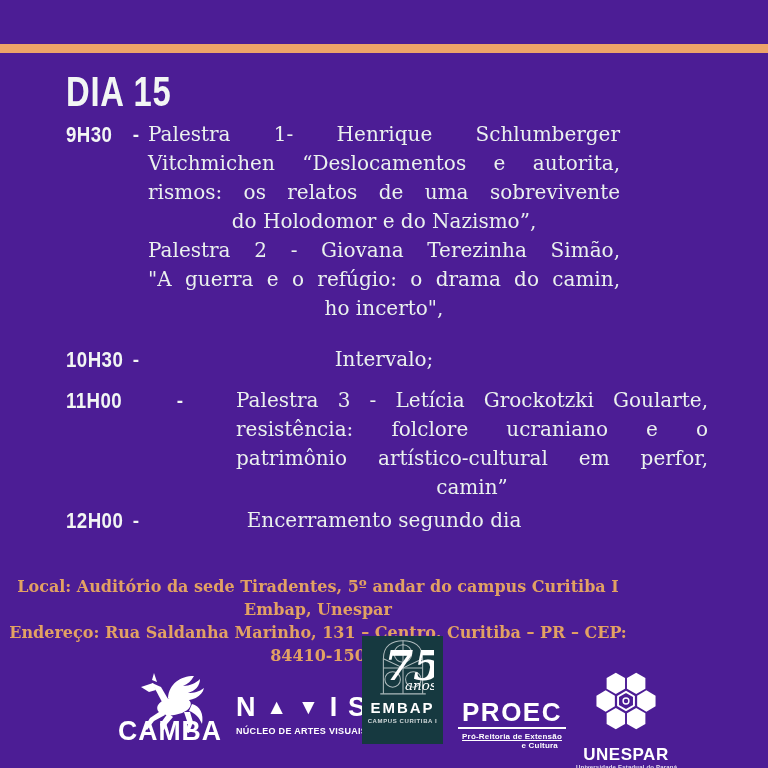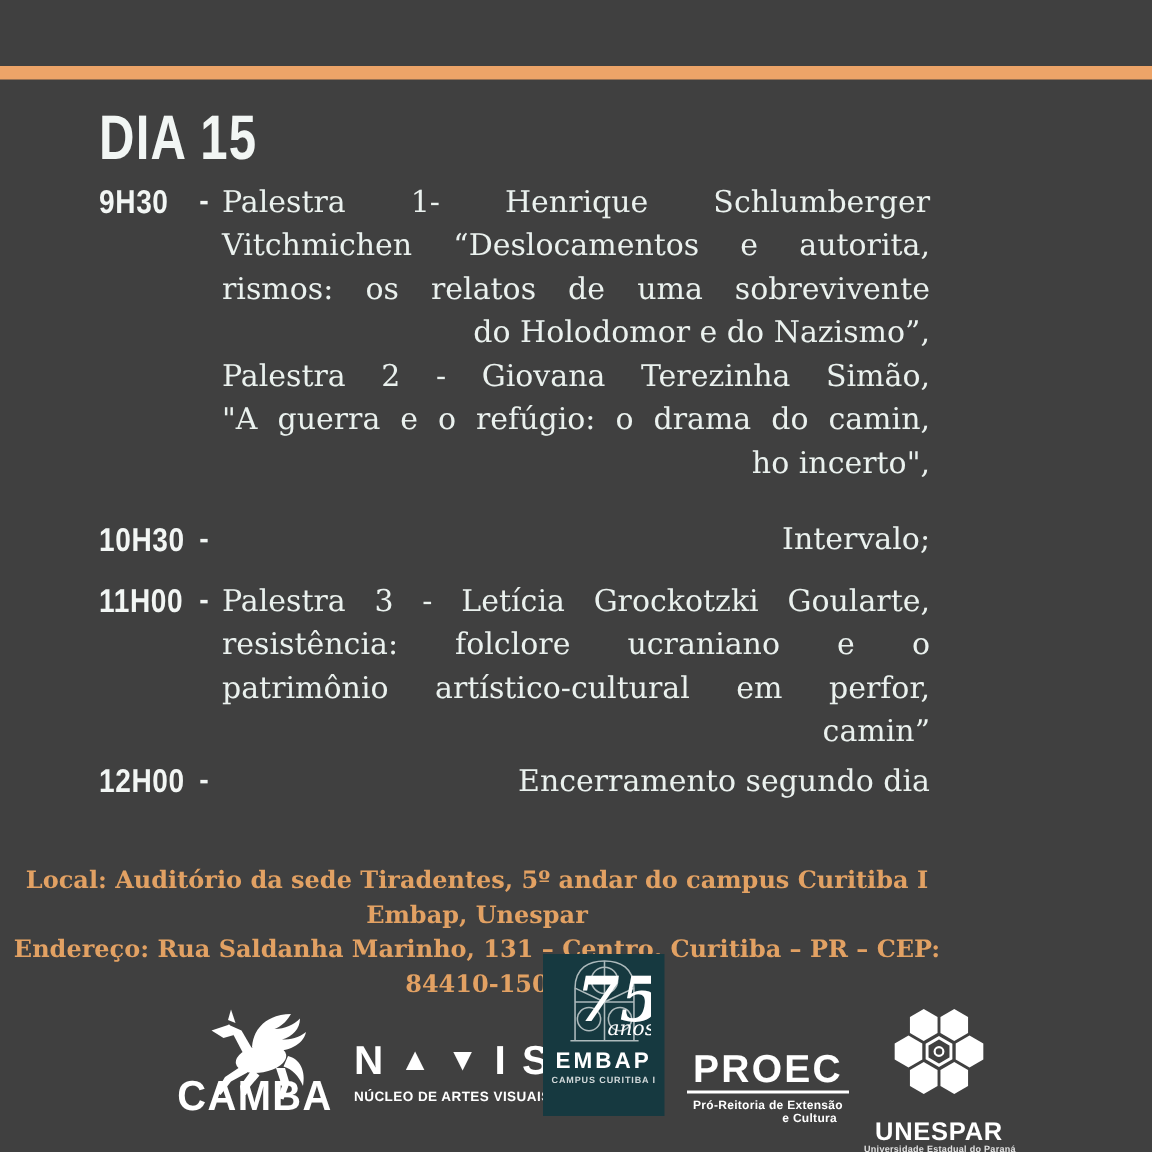--- a/index.html
+++ b/index.html
@@ -1,50 +1,50 @@
 <!DOCTYPE html>
 <html><head>
 <meta charset="utf-8">
 <title>DIA 15</title>
 <style>
   html,body { margin:0; padding:0; background:#0f2a2e; }
   .poster {
     position:relative; width:768px; height:768px; overflow:hidden;
-    background:#404040;
+    background:#4c1d95;
     font-family:"DejaVu Serif","Liberation Serif",serif;
     color:#eaf1ee;
   }
   .top-bar { position:absolute; left:0; top:44px; width:768px; height:9px; background:#eda468; }
 
   .title {
     position:absolute; left:66px; top:72px; margin:0;
     font-family:"Liberation Sans","DejaVu Sans",sans-serif;
     font-weight:700; font-size:42px; line-height:40px; letter-spacing:1px;
     transform:scaleX(.78); transform-origin:left top; color:#f2f6f4;
   }
 
   .schedule { position:absolute; left:0; top:120px; width:768px; }
   .row { display:flex; align-items:flex-start; padding-left:66px; }
-  .row.m4  { margin-bottom:4px; }
+  .row.m4  { margin-bottom:4px;gap:44px; }
   .row.m10 { margin-bottom:22px; }
   .row.m12 { margin-bottom:12px; }
   .time {
     flex:none; width:58px;
     font-family:"Liberation Sans","DejaVu Sans",sans-serif;
     font-weight:700; font-size:22px; line-height:29px; letter-spacing:.5px;
     transform:scaleX(.85); transform-origin:left top; color:#f2f6f4;
     white-space:nowrap;
   }
   .dash {
     flex:none; width:24px; text-align:center;
     font-family:"Liberation Sans","DejaVu Sans",sans-serif;
     font-weight:700; font-size:19px; line-height:29px; color:#f2f6f4;
   }
   .content { flex:none; width:472px; font-size:20px; line-height:29px; }
-  .line { text-align:right; }
+  .line { text-align:center; }
   .line.jl { text-align:justify; text-align-last:justify; }
 
   .venue {
     position:absolute; left:0; top:575px; width:636px; text-align:center;
     color:#e2a163; font-weight:700; font-size:16px; line-height:23px;
   }
 
   
   .logo { position:absolute; color:#ffffff; text-align:center; }
   .logo svg { display:block; margin:0 auto; }
@@ -68,21 +68,21 @@
     text-align:center; color:#fff;
   }
   .embap-word { font-family:"Liberation Sans","DejaVu Sans",sans-serif;
     font-weight:700; font-size:15px; letter-spacing:2px; line-height:16px; margin-top:2px; }
   .embap-campus { font-family:"Liberation Sans","DejaVu Sans",sans-serif;
     font-weight:700; font-size:6px; letter-spacing:.6px; opacity:.8; margin-top:2px; }
 
   .proec { left:456px; top:700px; width:112px; }
   .proec-word { font-weight:700; font-size:26px; line-height:25px; letter-spacing:1.5px; }
   .proec-rule { height:2px; background:#fff; margin:2px 2px 3px; }
-  .proec-sub1 { font-weight:700; font-size:8px; letter-spacing:.2px; white-space:nowrap; }
+  .proec-sub1 { font-weight:700; font-size:8px; letter-spacing:.2px; white-space:nowrap;text-decoration:underline; }
   .proec-sub2 { font-weight:700; font-size:8px; letter-spacing:.2px; text-align:right; padding-right:10px; }
 
   .unespar { left:576px; top:670px; width:100px; }
   .unespar-word { font-weight:700; font-size:17px; line-height:18px; letter-spacing:.5px; margin-top:14px; }
   .unespar-sub { font-weight:700; font-size:6px; letter-spacing:.2px; opacity:.85; white-space:nowrap; }
 </style>
 </head>
 <body>
 
 <div class="poster">

